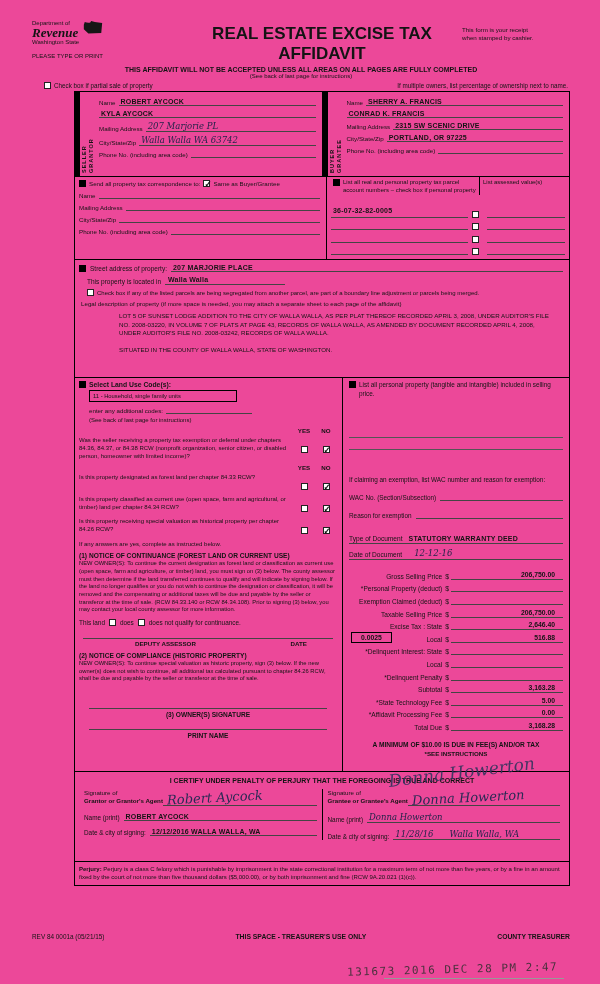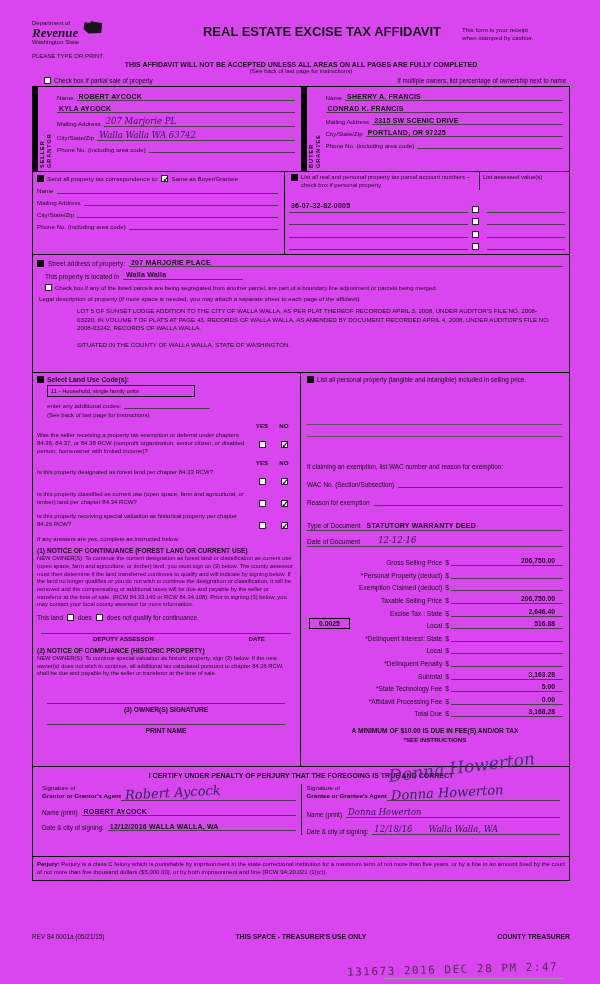--- a/index.html
+++ b/index.html
@@ -1,41 +1,41 @@
 <!DOCTYPE html>
 <html><head>
 <meta charset="utf-8">
 <style>
   *{margin:0;padding:0;box-sizing:border-box;}
   body{width:600px;height:984px;background:#e9e9e6;font-family:"Liberation Sans",sans-serif;color:#141414;position:relative;overflow:hidden;}
-  .page{position:absolute;inset:0;background:#d946ef;padding:20px 30px 0 32px;}
+  .page{position:absolute;inset:0;background:#ec4899;padding:20px 30px 0 32px;}
 
   
   .header{display:flex;align-items:flex-start;}
   .logo-block{width:150px;flex:none;}
   .logo-row{display:flex;gap:3px;align-items:flex-start;}
   .dept-small{font-size:6px;}
   .dept-name{font-size:13px;font-weight:bold;font-style:italic;font-family:"Liberation Serif",serif;line-height:1;}
   .dept-sub{font-size:6px;}
   .please-type{font-size:6px;margin-top:8px;}
   .title-block{flex:1;text-align:center;padding-top:4px;}
-  .form-title{font-size:13px;font-weight:bold;}
+  .form-title{font-size:17px;font-weight:bold;}
   .form-chapter{font-size:8px;margin-top:2px;}
   .receipt-note{width:108px;flex:none;font-size:6.2px;padding-top:6px;line-height:1.35;}
   .notice-line{text-align:center;font-size:7px;font-weight:bold;margin-top:2px;}
   .see-back-top{text-align:center;font-size:6px;}
 
   .partial-row{display:flex;align-items:center;justify-content:space-between;font-size:6.3px;margin:3px 2px 2px 12px;}
   .partial-left{display:flex;align-items:center;gap:3px;}
 
   .cb{display:inline-block;width:7px;height:7px;border:1px solid #222;background:#fff;position:relative;flex:none;vertical-align:-1px;}
   .cb.checked::after{content:"✓";position:absolute;left:0px;top:-2.5px;font-size:8.5px;font-weight:bold;color:#111;}
   .sq{display:inline-block;width:7px;height:7px;background:#000;flex:none;}
 
-  .form-box{border:1px solid #000;}
+  .form-box{border:1px solid #000;margin-left:42px;}
   .sect{border-top:1px solid #000;}
   .sect:first-child{border-top:none;}
 
   
   .sb-wrap{display:flex;min-height:84px;}
   .party{flex:1;display:flex;}
   .party.first{border-right:1px solid #000;}
   .side-bar{width:5px;background:#000;flex:none;}
   .vwrap{display:flex;padding:3px 1px;gap:1px;flex:none;}
   .vtext{writing-mode:vertical-rl;transform:rotate(180deg);font-size:5.5px;font-weight:bold;letter-spacing:1px;}
@@ -97,21 +97,21 @@
   .sig3 .wline{border-bottom:1px solid #444;height:12px;margin:0 10px;}
   .sig3-label{font-size:6.6px;font-weight:bold;margin-top:2px;}
 
   .pp-row{display:flex;gap:3px;font-size:6.4px;line-height:1.35;}
   .blank-line{border-bottom:1px solid #555;height:12px;}
   .pp-lines{margin-top:28px;}
   .exempt-head{font-size:6.4px;margin-top:26px;}
   .inline-field{display:flex;align-items:flex-end;gap:4px;font-size:6.4px;margin-top:9px;}
   .inline-field .fline{min-height:9px;}
   .doc-row{display:flex;align-items:flex-end;gap:6px;font-size:6.6px;margin-top:16px;border-bottom:1px solid #444;padding-bottom:1px;}
-  .date-row{display:flex;align-items:flex-end;gap:18px;font-size:6.6px;margin-top:4px;border-bottom:1px solid #444;padding-bottom:1px;min-height:12px;}
+  .date-row{display:flex;align-items:flex-end;gap:12px;font-size:6.6px;margin-top:4px;border-bottom:1px solid #444;padding-bottom:1px;min-height:12px;}
   .money{margin-top:7px;}
   .m-row{display:flex;align-items:flex-end;margin-top:3.6px;position:relative;}
   .m-label{flex:1;text-align:right;font-size:6.6px;padding-right:3px;white-space:nowrap;}
   .m-dollar{flex:none;font-size:6.8px;}
   .m-val{width:112px;flex:none;border-bottom:1px solid #444;text-align:right;font-size:6.8px;font-weight:bold;padding-right:8px;min-height:9px;margin-left:2px;}
   .rate-box{position:absolute;left:2px;bottom:0;border:1px solid #000;font-size:6.8px;font-weight:bold;padding:1px 9px;}
   .minimum{font-size:6.6px;font-weight:bold;text-align:center;margin-top:10px;}
   .see-instr{font-size:6.2px;text-align:center;font-weight:bold;margin-top:2px;}
 
   
@@ -554,21 +554,21 @@
           </div>
           <div class="cert-frow">
               <span>Name (print)</span>
               <span class="fline">
                 <span class="hand">Donna Howerton</span>
               </span>
             </div>
           <div class="cert-frow">
               <span>Date &amp; city of signing:</span>
               <span class="fline">
-                <span class="hand">12/18/16</span>
+                <span class="hand">11/28/16</span>
                 <span class="hand" style="margin-left:16px;">Walla Walla, WA</span>
               </span>
             </div>
         </div>
       </div>
     </div>
 
     <div class="perjury sect">
       <b>Perjury:</b>
       <span>Perjury is a class C felony which is punishable by imprisonment in the state correctional institution for a maximum term of not more than five years, or by a fine in an amount fixed by the court of not more than five thousand dollars ($5,000.00), or by both imprisonment and fine (RCW 9A.20.021 (1)(c)).</span>

